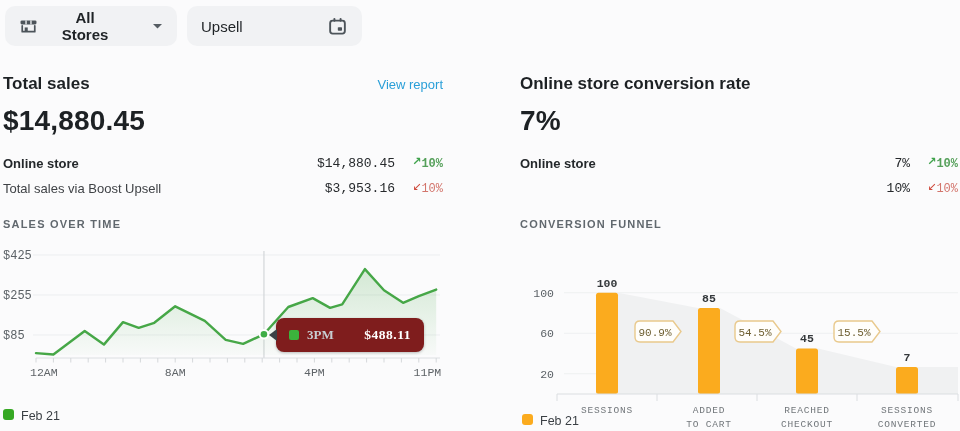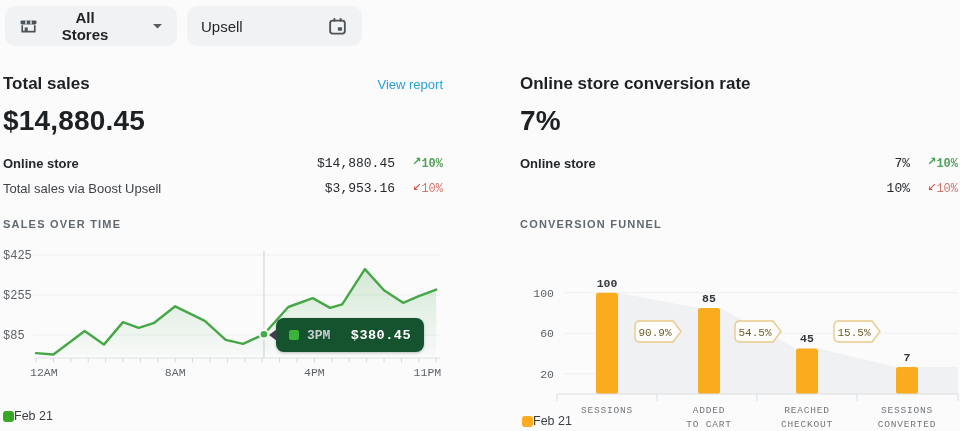--- a/index.html
+++ b/index.html
@@ -34,28 +34,28 @@
   .delta.down { color:#d3756c; } .delta.down .arrow { color:#cf4a3d; }
 
   .section-title { margin-top:17px; font-size:11px; font-weight:700; letter-spacing:1.2px; color:#61686e; }
 
   .chart-wrap { position:absolute; left:0; width:440px; }
   #sales-chart-wrap { top:178px; height:150px; }
   #funnel-chart-wrap { top:170px; height:170px;margin-top:31px; }
   .chart-wrap svg { display:block; }
 
   
-  .tooltip { position:absolute; left:273px; top:70px; width:148px; height:34px; background:#14532d; border-radius:8px; display:flex; align-items:center; padding:0 13px; box-shadow:0 1px 3px rgba(0,0,0,.25); }
+  .tooltip { position:absolute; left:273px; top:70px; width:148px; height:34px; background:#7f1d1d; border-radius:8px; display:flex; align-items:center; padding:0 13px; box-shadow:0 1px 3px rgba(0,0,0,.25);font-family:Liberation Serif, serif; }
   .tooltip::before { content:""; position:absolute; left:-7px; top:11px; border:6px solid transparent; border-right:8px solid #3b4146; border-left:none; }
   .tooltip .swatch { width:10px; height:10px; border-radius:2px; background:#3cb43c; flex:none; }
   .tooltip .t-time { margin-left:8px; font-size:13px; font-weight:700; color:#c8cdd1; }
   .tooltip .t-val { margin-left:auto; font-size:13.5px; font-weight:700; color:#ffffff; letter-spacing:.5px; }
 
   
-  .legend { position:absolute; display:flex; align-items:center; font-size:12.5px; color:#3a3f44; }
+  .legend { position:absolute; display:flex; gap:7px; font-size:12.5px; color:#3a3f44; }
   #legend-sales  { left:0; top:339px; }
   #legend-funnel { left:2px; top:344px; }
   .legend .sq { width:11px; height:11px; border-radius:3px; flex:none; }
   .legend .sq.green { background:#36a823; }
   .legend .sq.orange { background:#fbab1e; }
 </style>
 </head>
 <body>
 
 <div class="topbar">
@@ -156,21 +156,21 @@
         <text x="27" y="128" text-anchor="start" font-family="Liberation Mono, DejaVu Sans Mono, monospace" font-size="11.5" fill="#5f6468">12AM</text>
         <text x="172.2" y="128" text-anchor="middle" font-family="Liberation Mono, DejaVu Sans Mono, monospace" font-size="11.5" fill="#5f6468">8AM</text>
         <text x="311.4" y="128" text-anchor="middle" font-family="Liberation Mono, DejaVu Sans Mono, monospace" font-size="11.5" fill="#5f6468">4PM</text>
         <text x="438.2" y="128" text-anchor="end" font-family="Liberation Mono, DejaVu Sans Mono, monospace" font-size="11.5" fill="#5f6468">11PM</text>
         <circle cx="260.93999999999994" cy="86.2936" r="5.2" fill="#ffffff"></circle>
         <circle cx="260.93999999999994" cy="86.2936" r="3.3" fill="#3fae46"></circle>
       </svg>
     <div class="tooltip mono">
       <span class="swatch"></span>
       <span class="t-time">3PM</span>
-      <span class="t-val">$380.45</span>
+      <span class="t-val">$488.11</span>
     </div>
   </div>
 
   <div class="legend" id="legend-sales">
     <span class="sq green"></span>
     <span>Feb 21</span>
   </div>
 </section>
 
 <section class="panel" id="panel-right">

